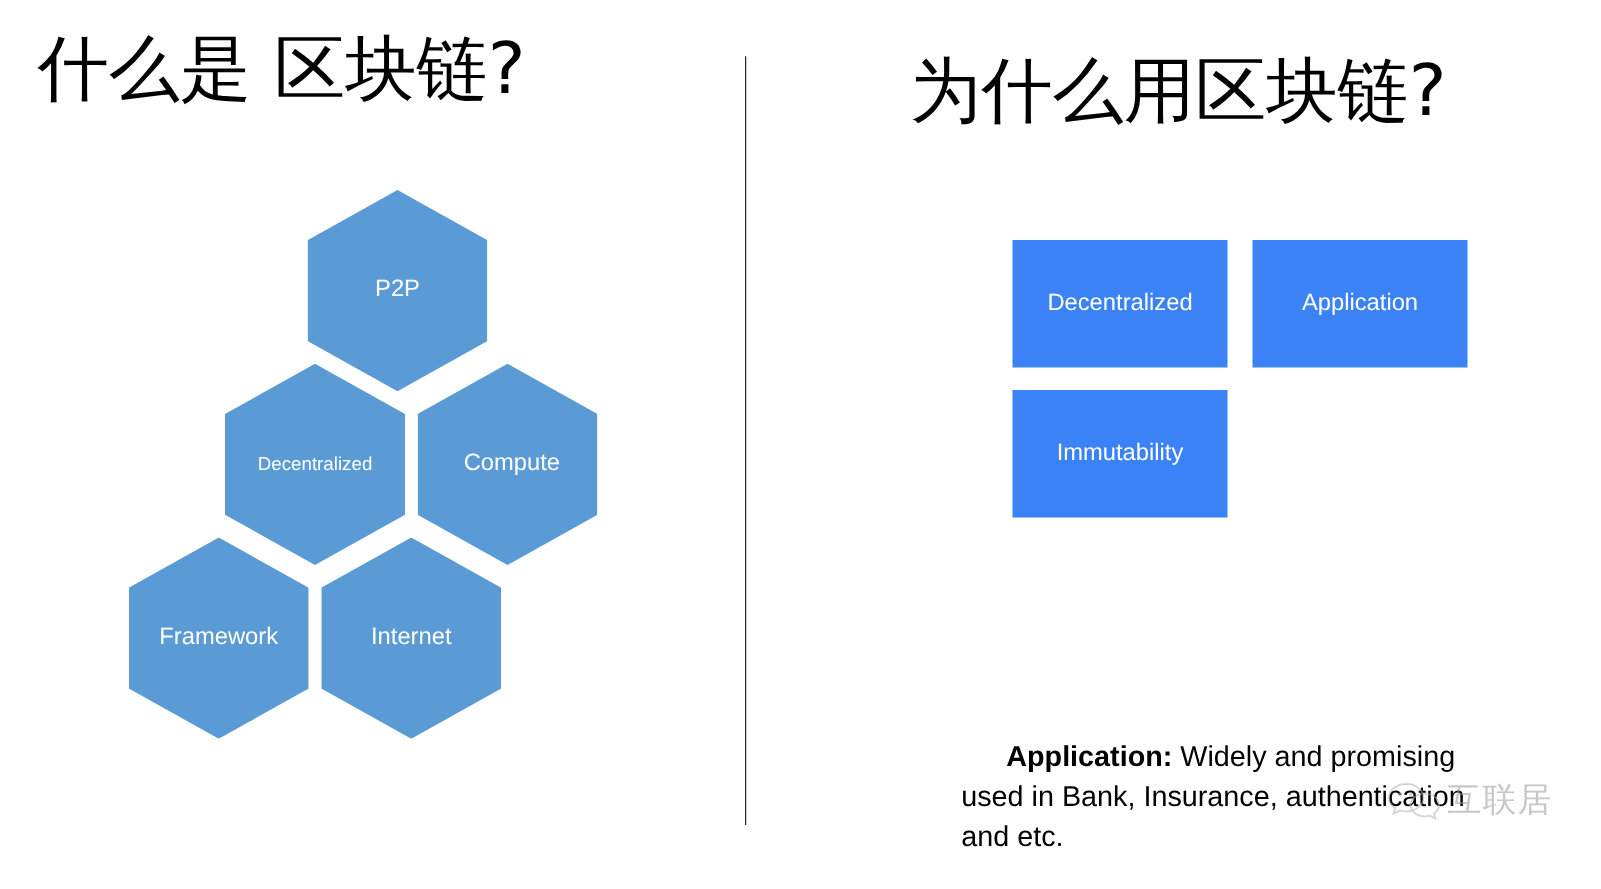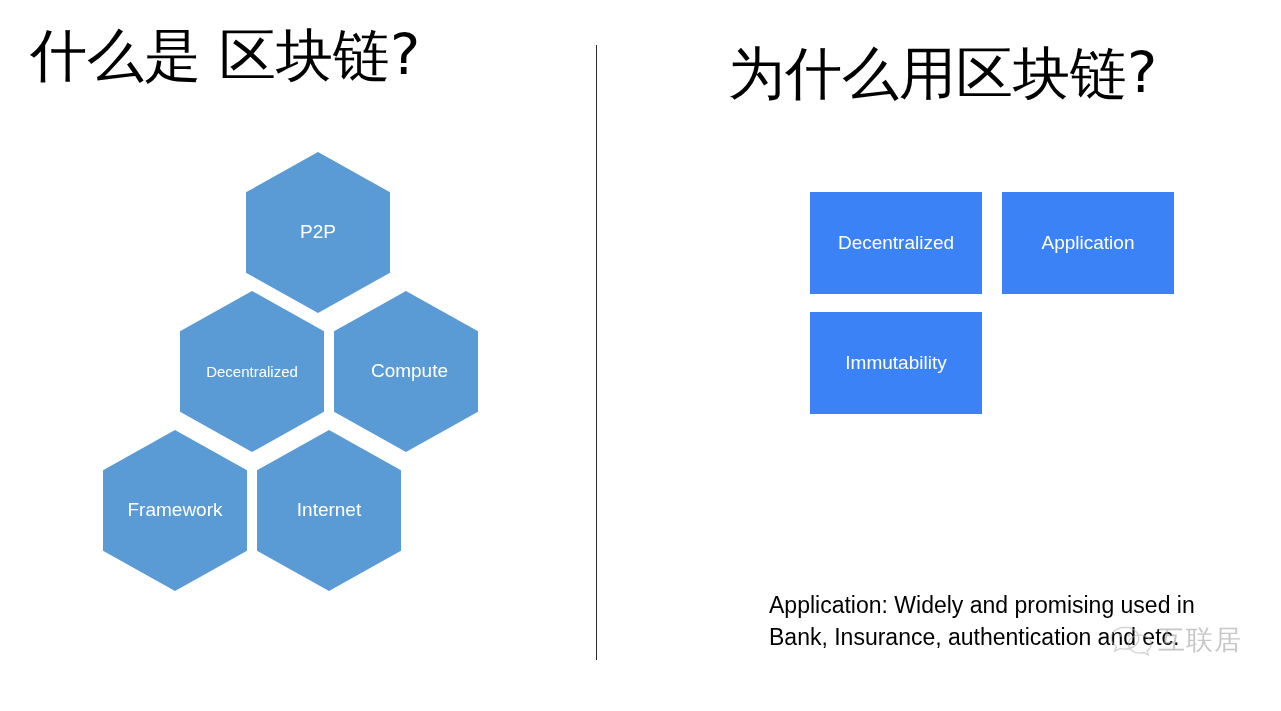--- a/index.html
+++ b/index.html
@@ -108,21 +108,22 @@
   #application {
     position: absolute;
     left: 769px;
     top: 589px;
     width: 430px;
     color: #000000;
     font-size: 23px;
     line-height: 32px;
   }
   #application .app-lead {
-    font-weight: normal;
+    font-weight: bold;
+    margin-left: 36px;
   }
 
   
   #watermark {
     position: absolute;
     left: 1108px;
     top: 622px;
     display: flex;
     align-items: center;
     gap: 4px;

